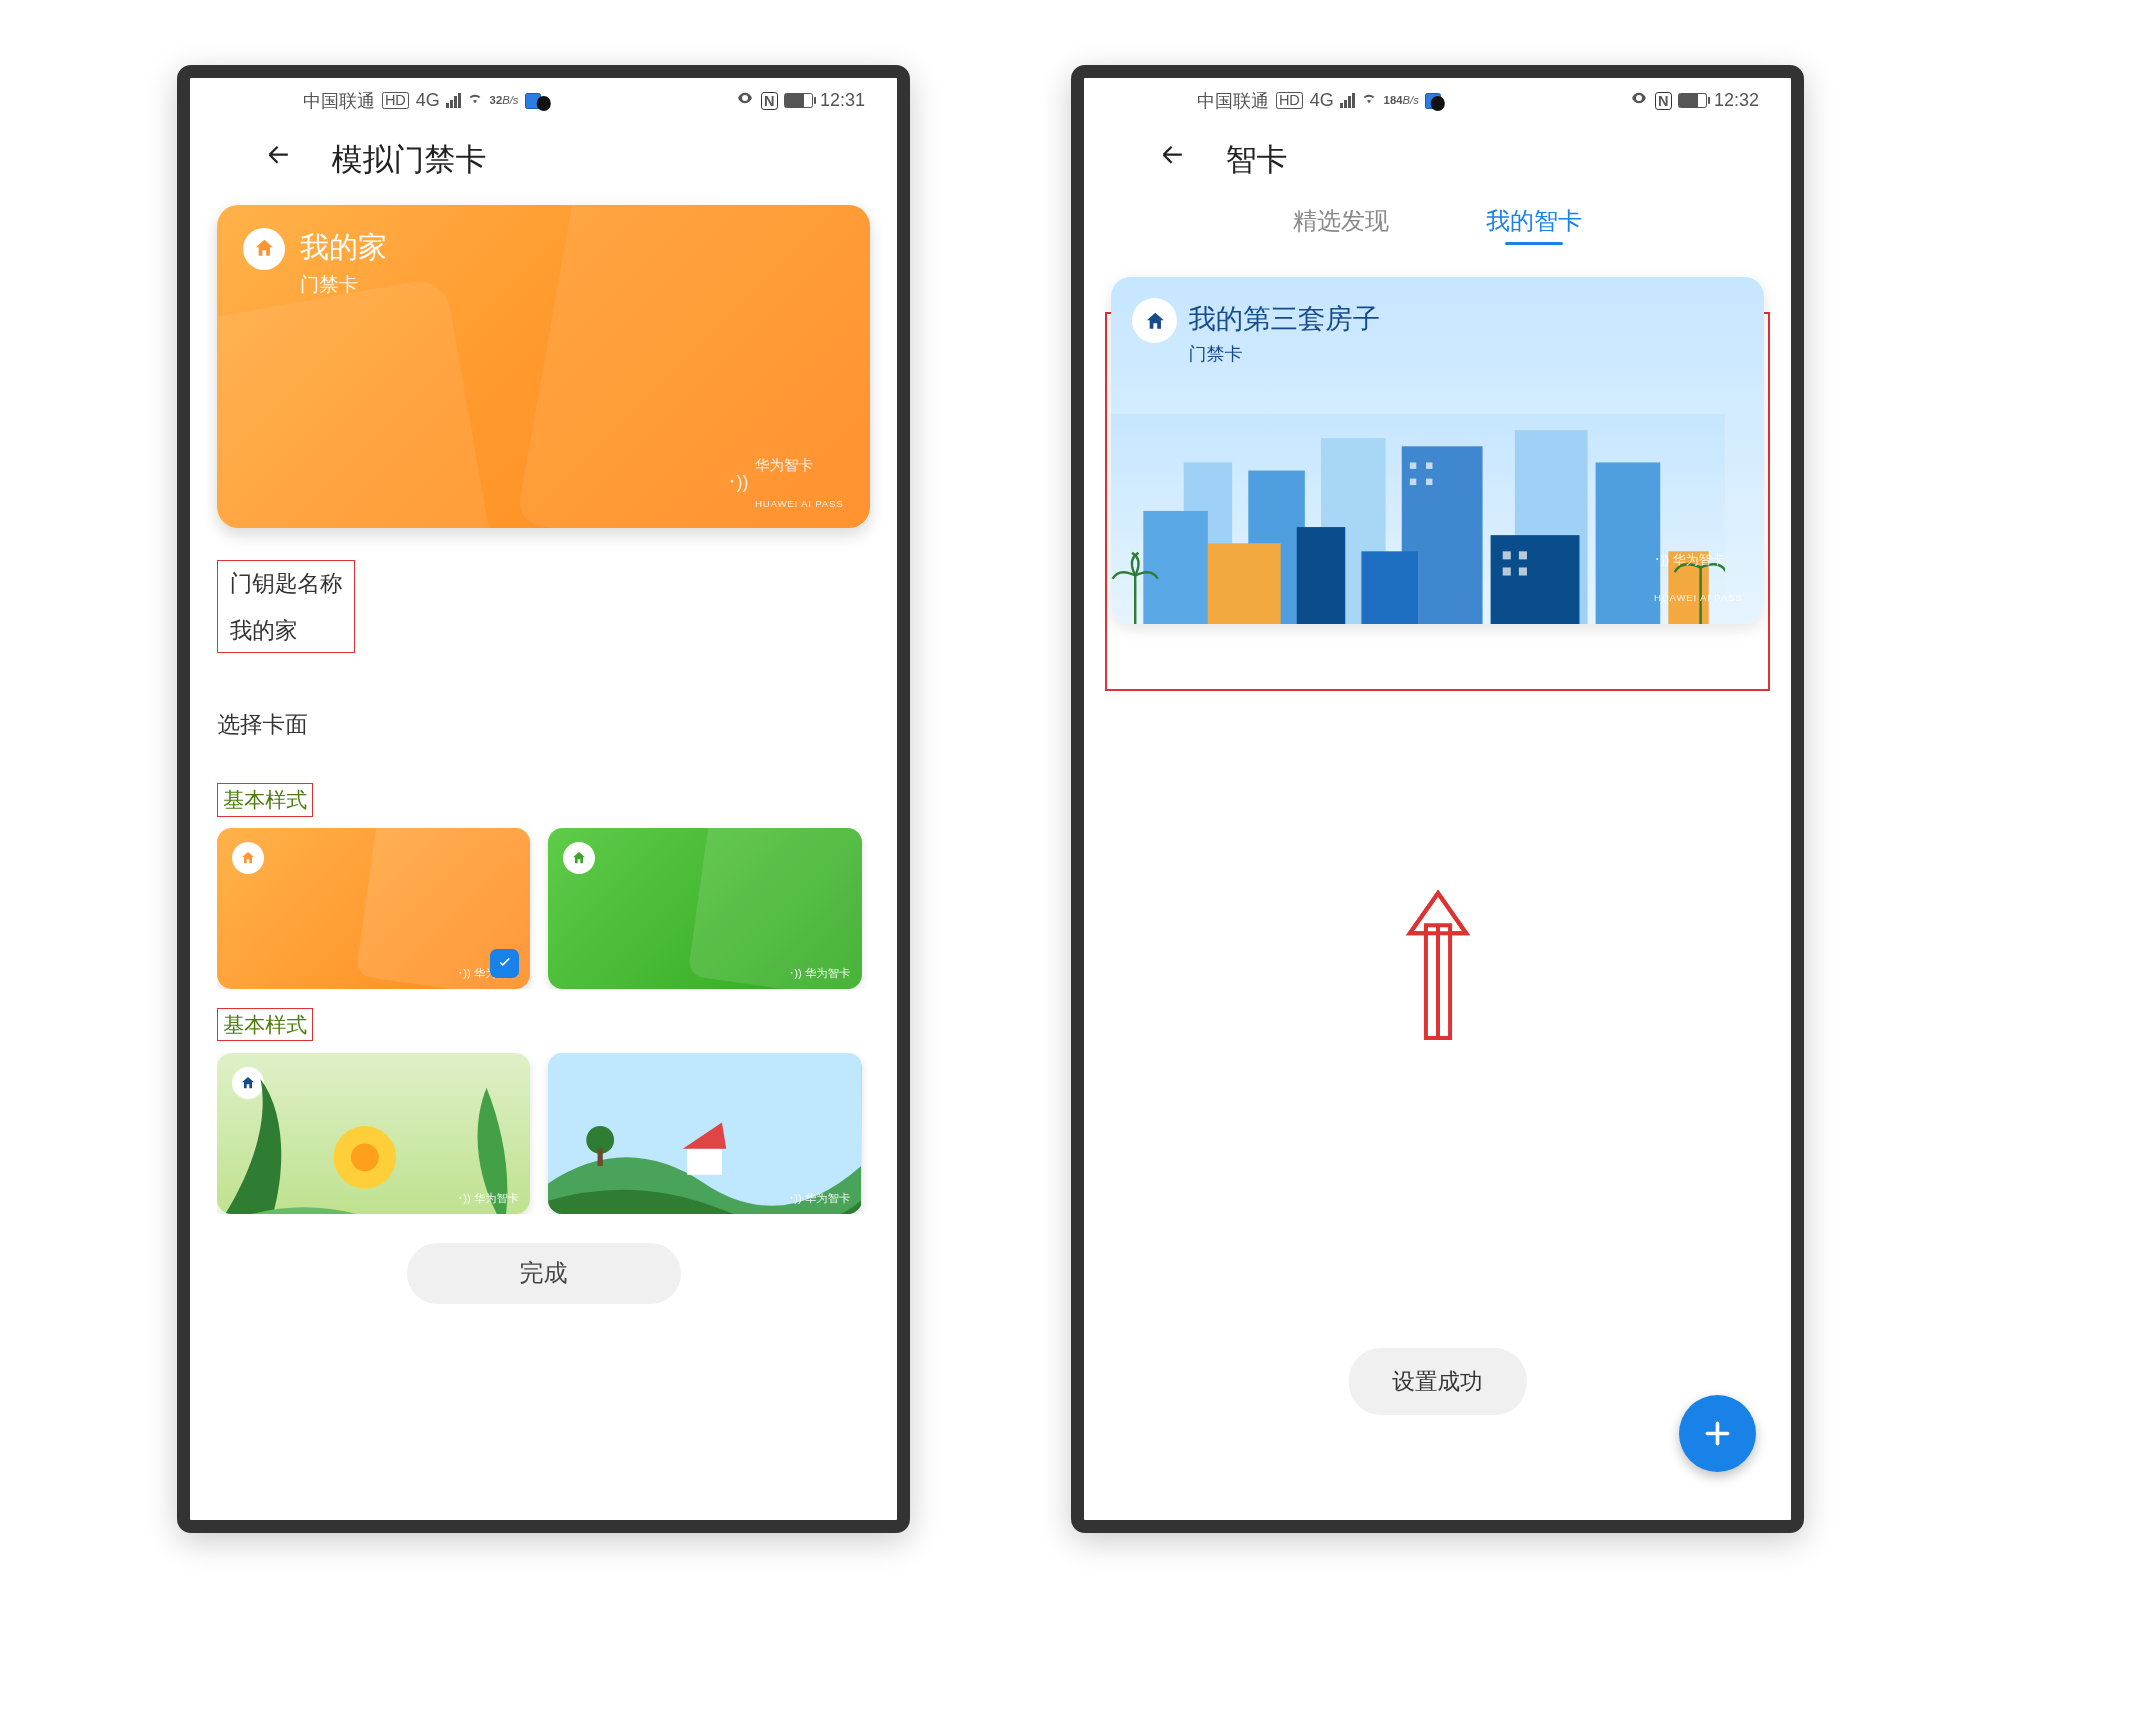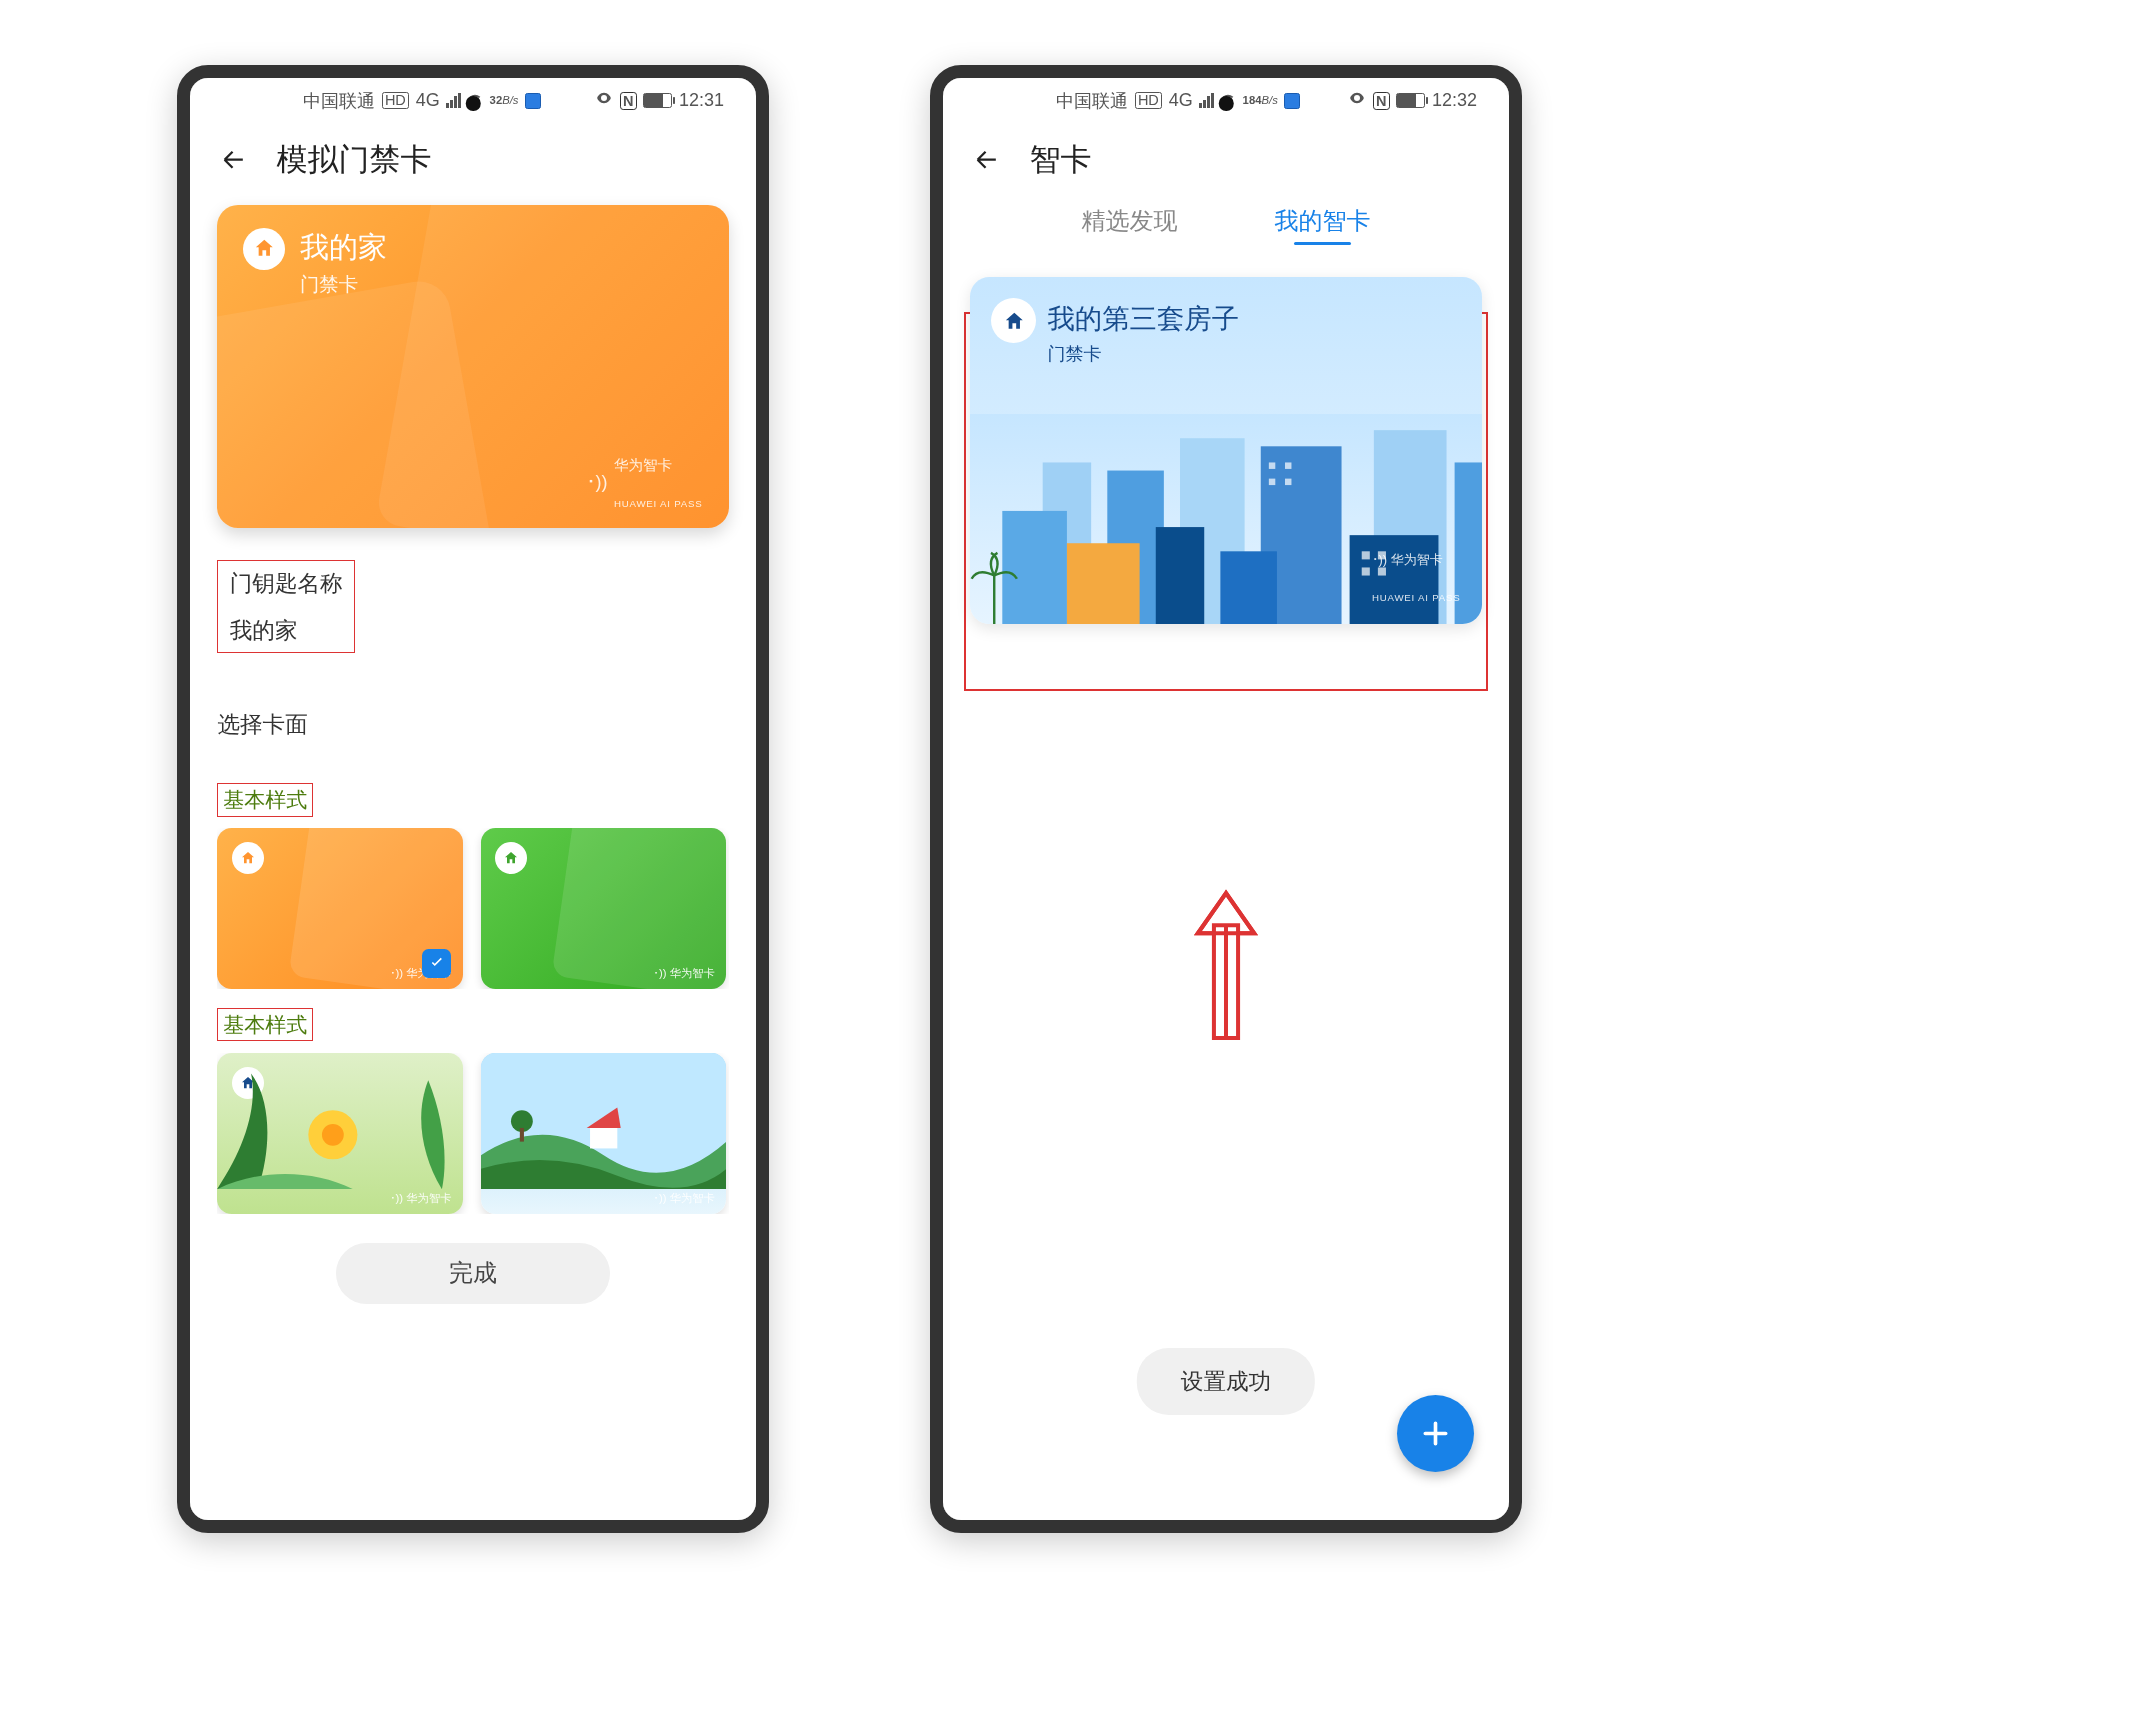--- a/index.html
+++ b/index.html
@@ -6,24 +6,24 @@
   body {
     background: #fff;
     font-family: "PingFang SC", "Microsoft YaHei", sans-serif;
     display: flex;
     gap: 161px;
     padding: 65px 177px;
   }
 
   
   .phone {
-    width: 592px;
+    width: 733px;
     height: 1468px;
     border: 13px solid #333;
-    border-radius: 31px;
+    border-radius: 14px;
     background: #fff;
     position: relative;
     overflow: hidden;
     box-shadow: 0 8px 32px rgba(0,0,0,.2), inset 0 0 0 3.2px #555;
   }
   .phone::before {
     content: "";
     position: absolute;
     top: 18px; left: 50%;
     transform: translateX(-50%);
@@ -55,23 +55,24 @@
   .sigbars i:nth-child(1){height:4.8px}.sigbars i:nth-child(2){height:8px}.sigbars i:nth-child(3){height:11.3px}.sigbars i:nth-child(4){height:14.5px}
   .kbps { display:inline-flex; flex-direction:row; font-size:11.3px; line-height:1; }
   .blue-sq { width:16px; height:16px; background:#2b7de1; border:0.8px solid #1a5cb0; border-radius:2.4px; }
   .nfc { border:1.6px solid #333; border-radius:3.2px; padding:0 2.4px; font-weight:bold; font-size:14.5px; }
   .batt { width:29px; height:14.5px; border:1.6px solid #555; border-radius:2.4px; position:relative; }
   .batt::after { content:""; position:absolute; right:-4px; top:3.2px; width:2.4px; height:6.5px; background:#555; border-radius:0.8px; }
   .batt i { display:block; height:100%; width:70%; background:#555; }
 
   
   .navbar {
-    display: flex; align-items: center;
+    display: flex; 
     padding: 16px 27.4px;
-    gap: 27px;
+    gap: 37px;
+    margin-left: 45px;
   }
   .back-arrow {
     width: 32px; height: 32px;
     display:flex;align-items:center;justify-content:center;
   }
   .back-arrow svg { width: 27.4px; height: 27.4px; }
   .nav-title { font-size: 31px; color: #222; }
 
   
   .tabs {

